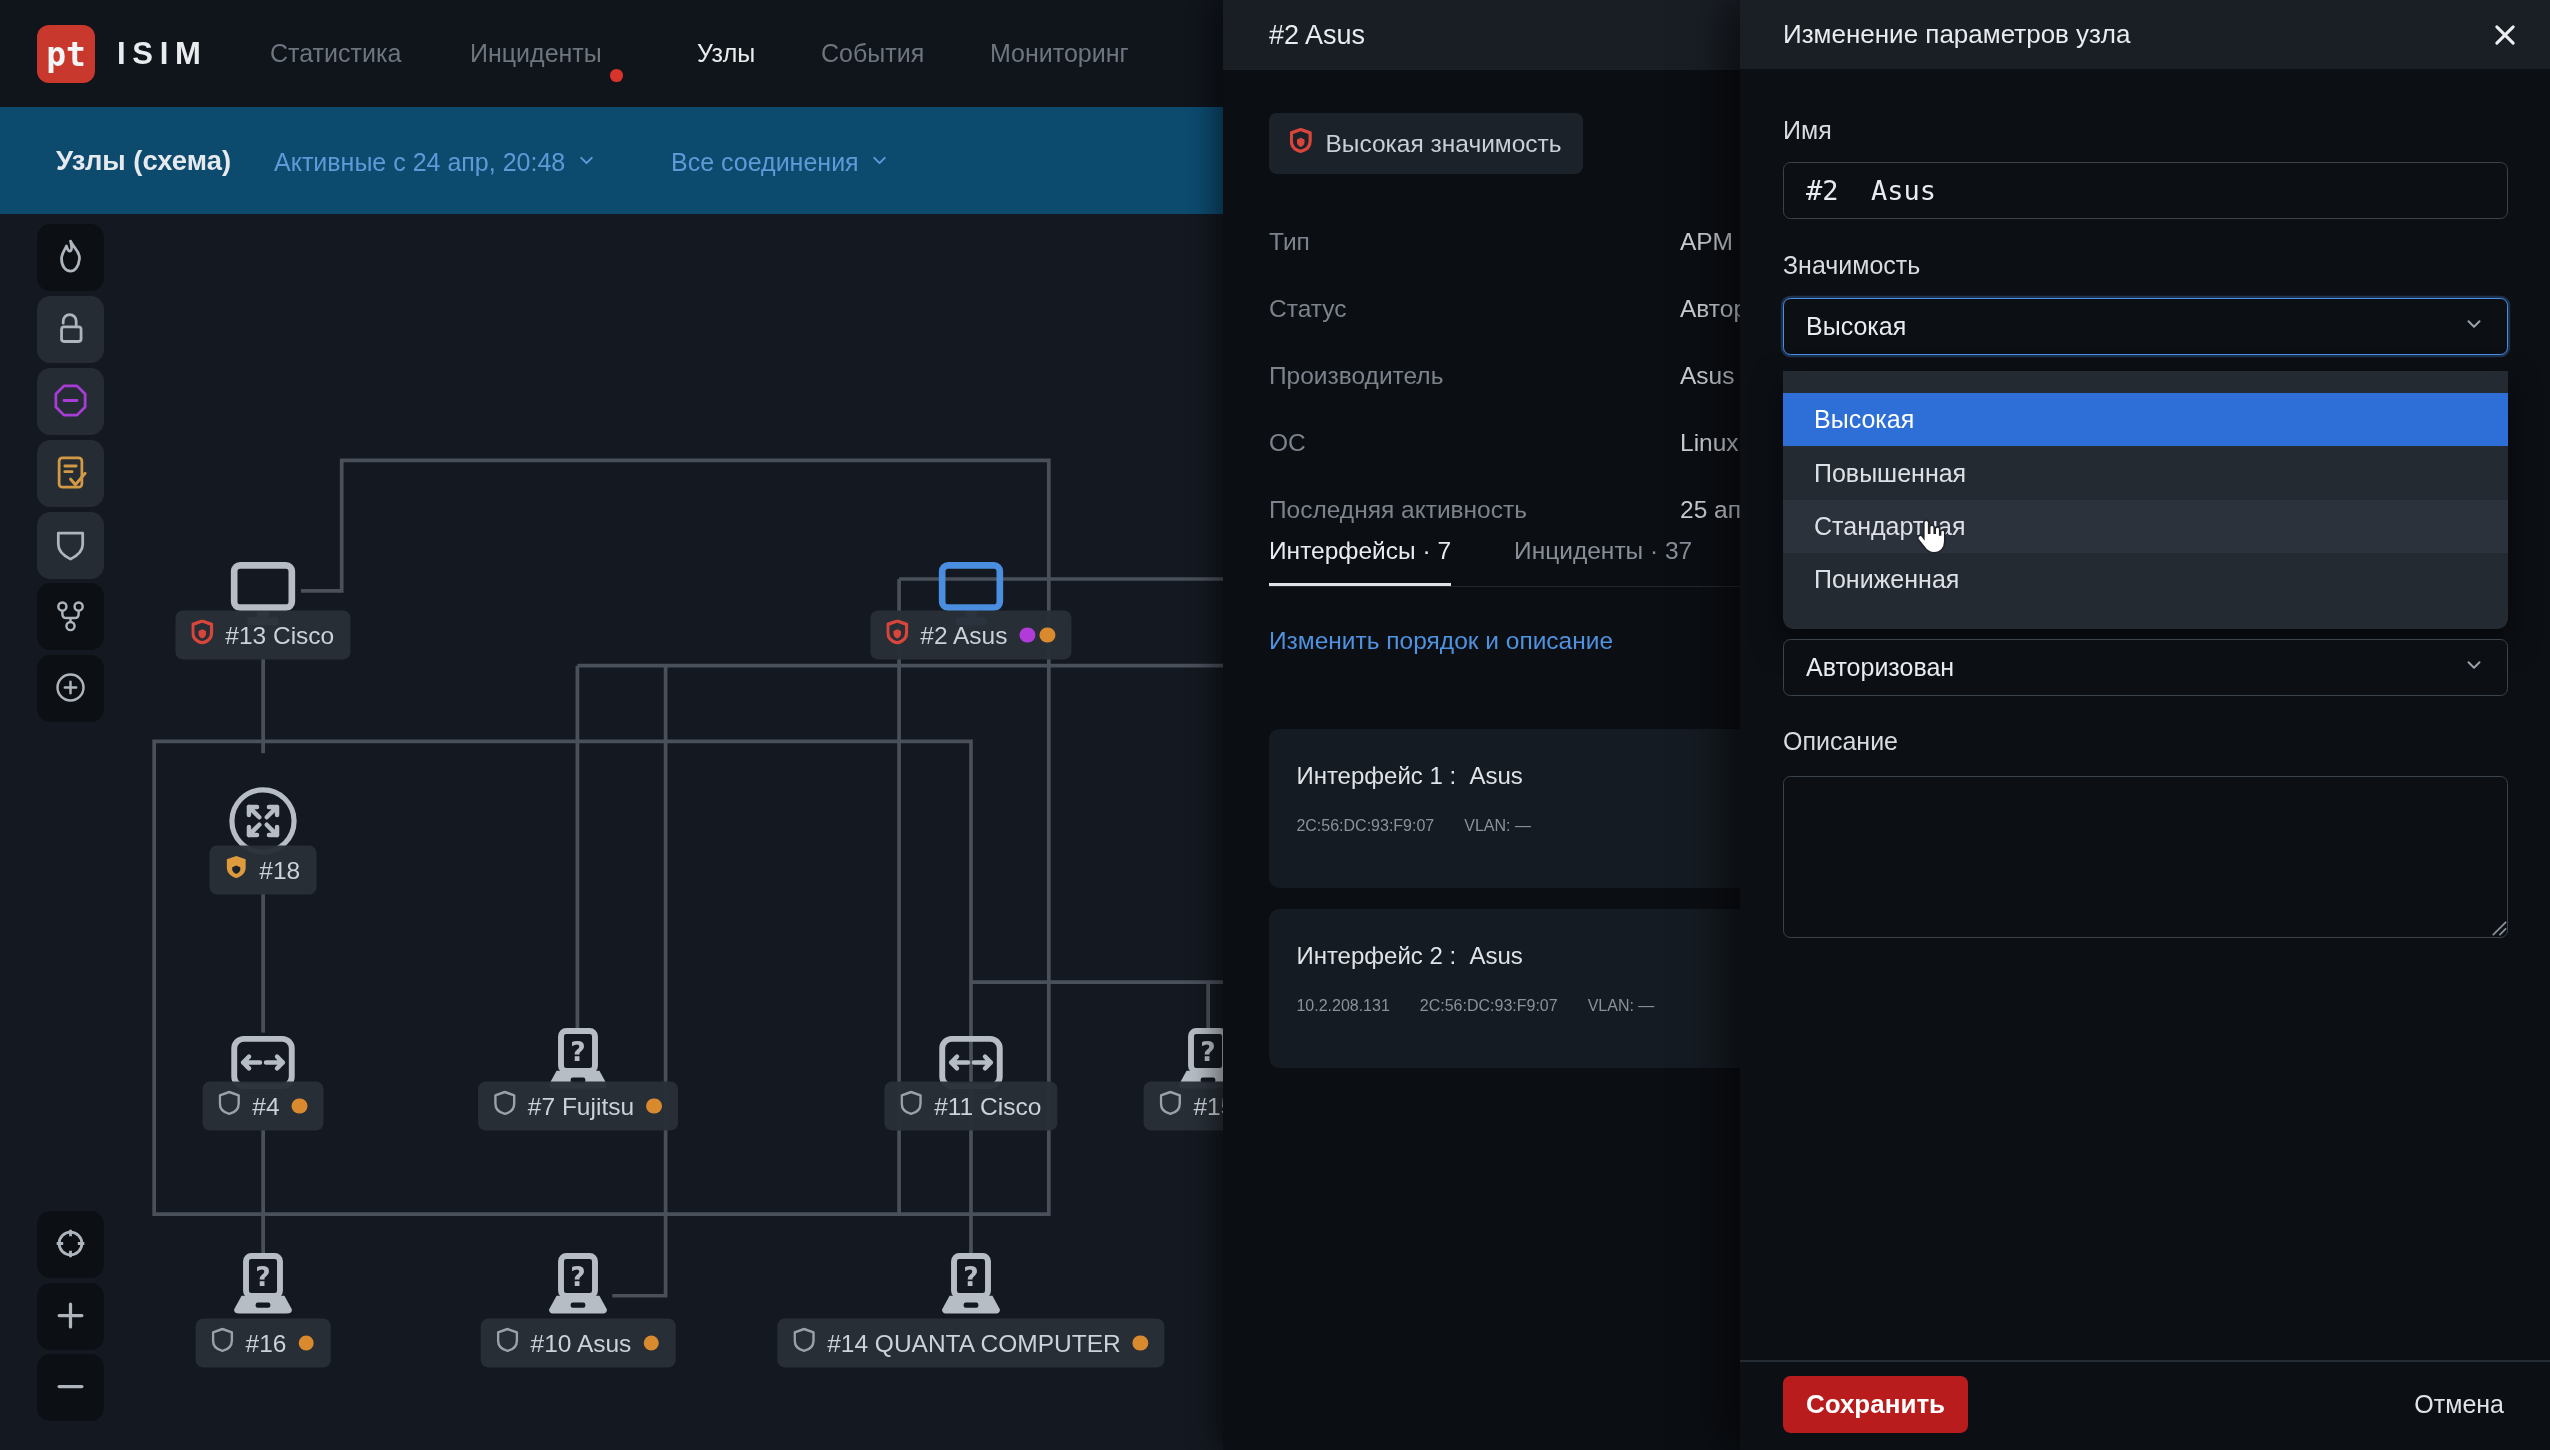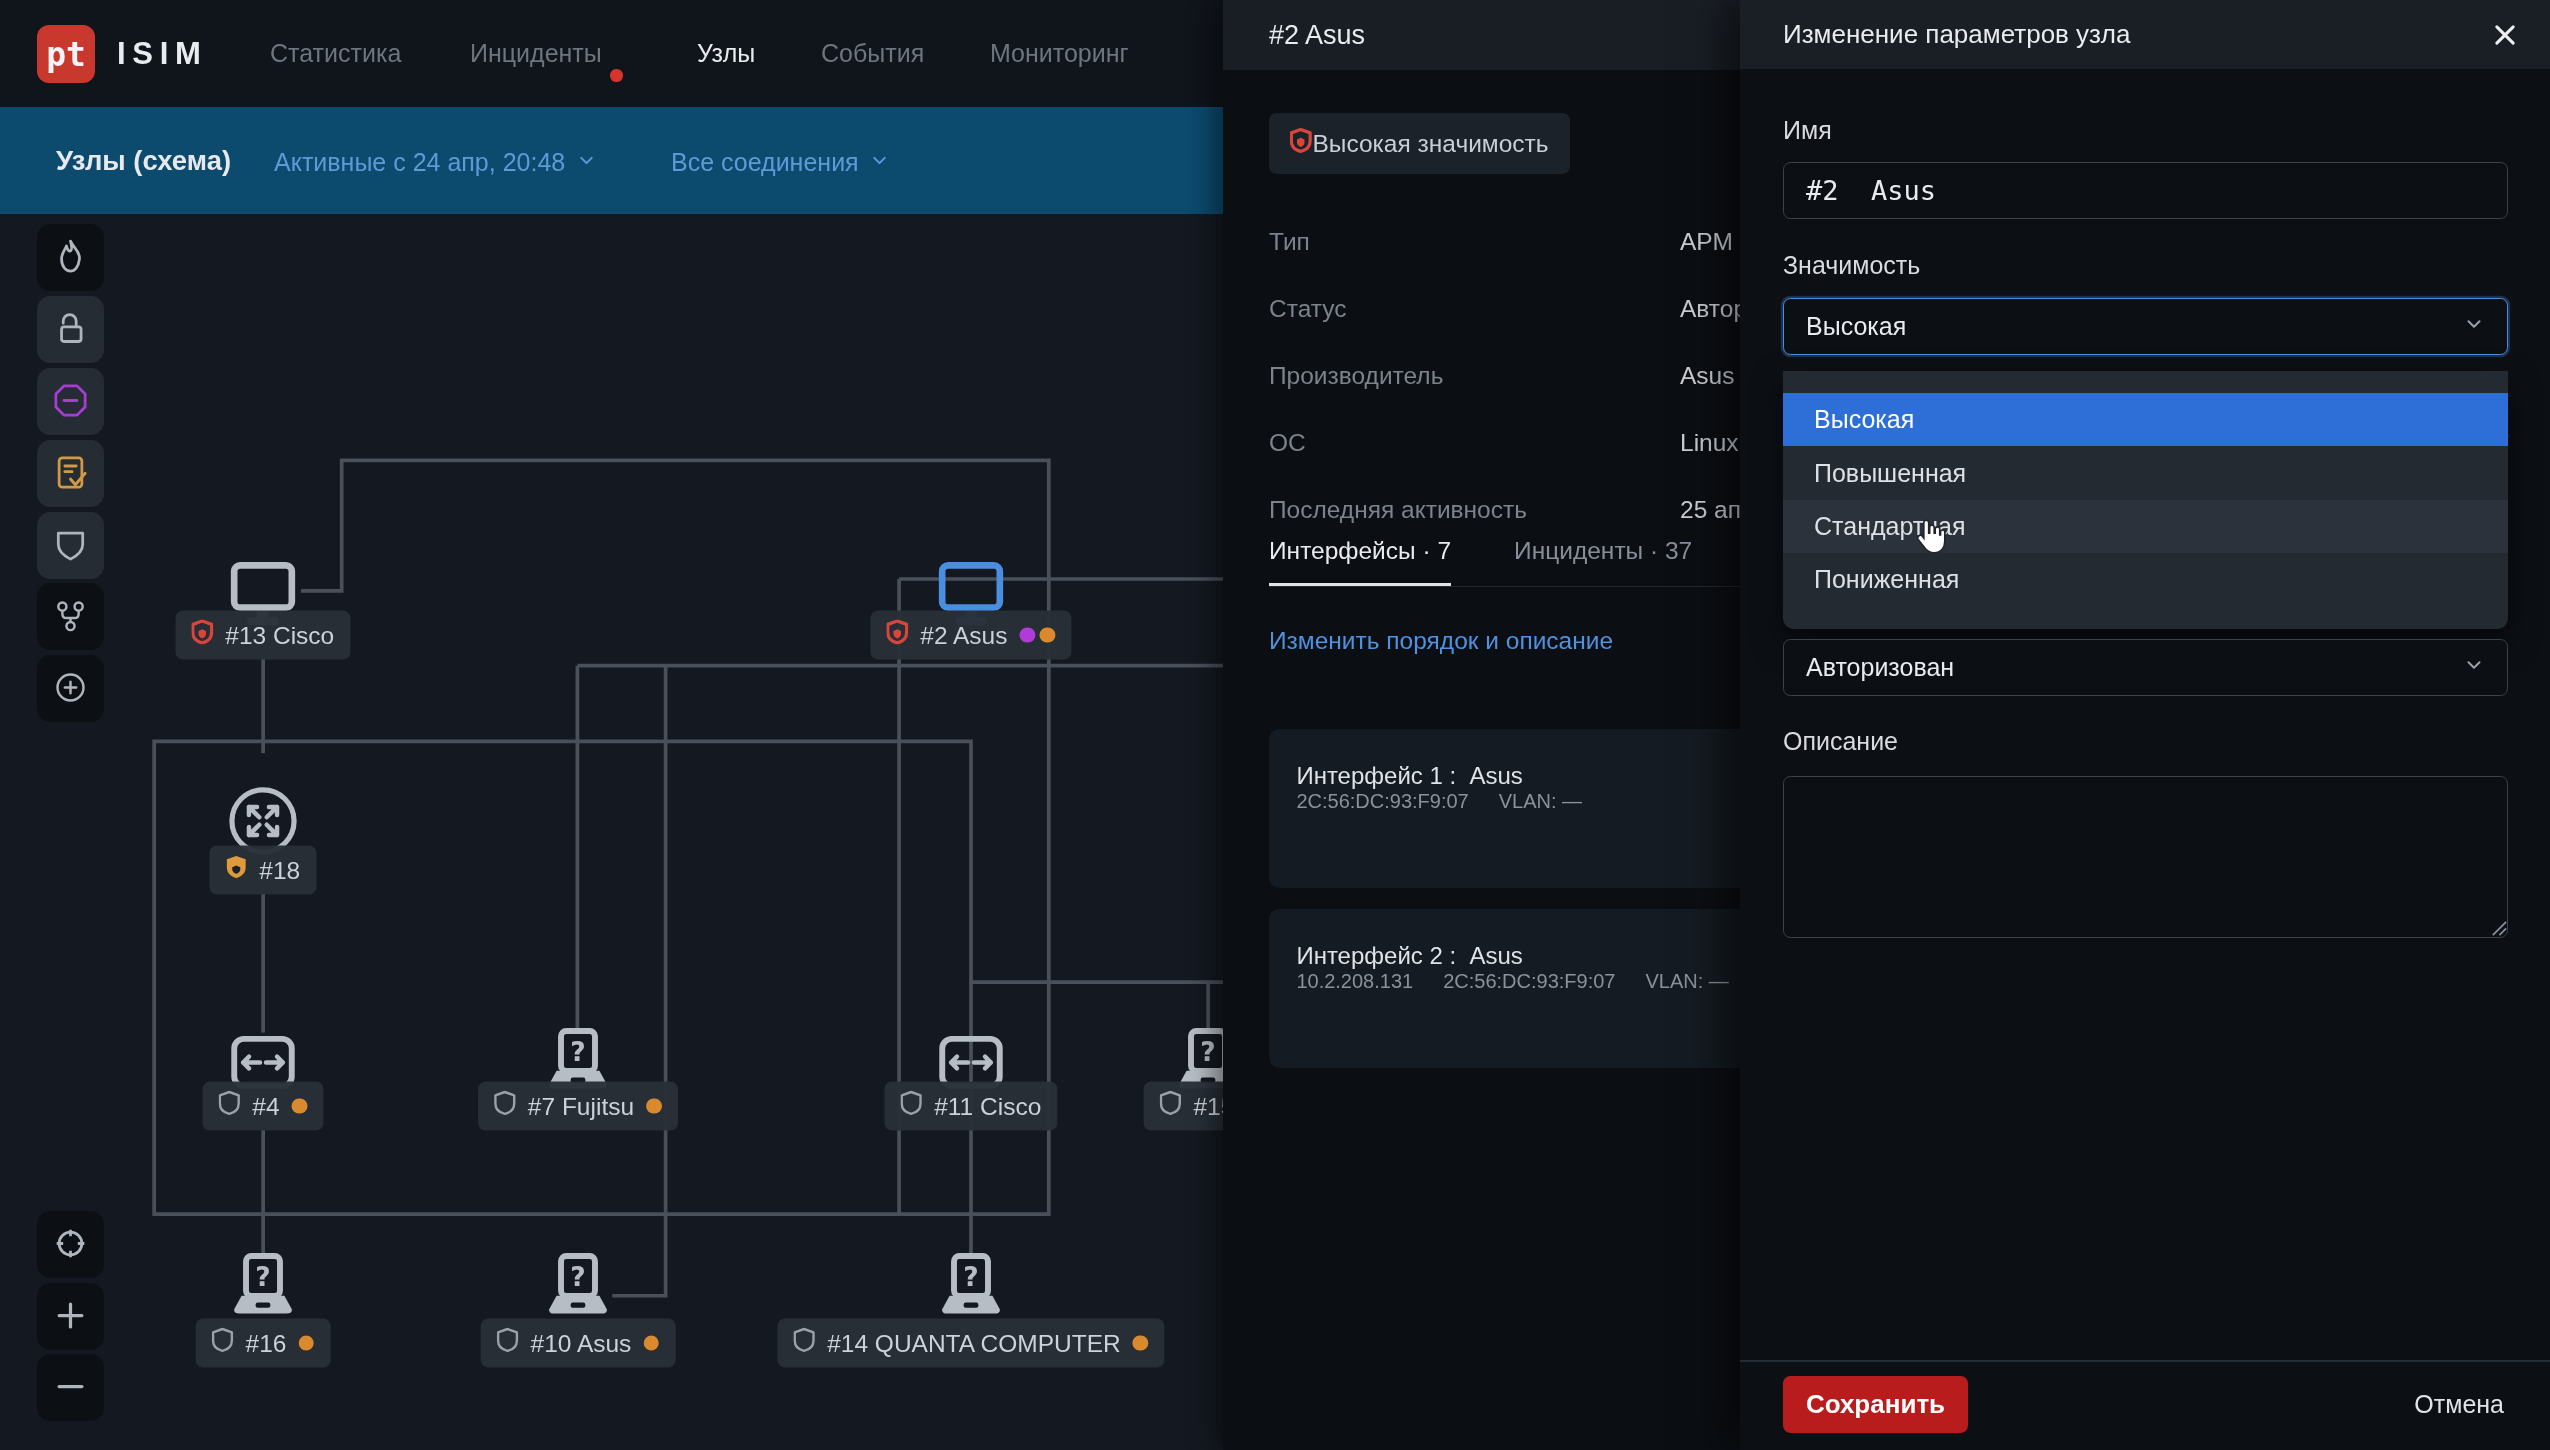--- a/index.html
+++ b/index.html
@@ -35,33 +35,33 @@
 
   
   .tbtn{position:absolute;left:37px;width:67px;height:67px;border-radius:13.3px;border:none;cursor:pointer;
         display:flex;align-items:center;justify-content:center;background:#0c1015;z-index:7;padding:0}
   .tbtn.lit{background:#262c34}
   
   .details{position:absolute;left:1223px;top:0;width:517px;height:1450px;background:#0b0e13;z-index:10;
            overflow:hidden;box-shadow:-9px 0 25px rgba(0,0,0,.45)}
   .d-header{position:absolute;left:0;top:0;width:100%;height:70px;background:#191e25;display:flex;align-items:center}
   .d-title{margin-left:46px;font-size:27px;color:#e9ecef}
-  .badge{position:absolute;left:46px;top:113px;height:61px;display:inline-flex;align-items:center;gap:1px;
+  .badge{position:absolute;left:46px;top:113px;height:61px;display:inline-flex;align-items:center;gap:14px;
          padding:0 21px;background:#1c222a;border-radius:7.4px;font-size:24.5px;color:#c9cfd6;white-space:nowrap}
   .drows{position:absolute;left:46px;top:189px;width:741px}
   .drow{height:67px;display:flex;align-items:flex-end;white-space:nowrap}
   .dlabel{width:411px;flex:0 0 auto;color:#7c838d;font-size:24.5px}
   .dvalue{color:#c9ced5;font-size:24.5px}
   .tabs{position:absolute;left:46px;top:523px;width:890px;height:64px;display:flex;gap:63px;border-bottom:1.5px solid #232931}
   .tab{font-size:24.5px;color:#878e98;padding-bottom:18px;align-self:flex-end;cursor:pointer;white-space:nowrap;border-bottom:3px solid transparent}
   .tab.active{color:#e9ecef;border-bottom-color:#dfe3e7}
   .d-link{position:absolute;left:46px;top:627px;font-size:24.5px;color:#4f93e0;cursor:pointer;white-space:nowrap}
   .iface-card{position:absolute;left:46px;width:519px;height:159px;background:#151b22;border-radius:10.4px;padding:33px 0 0 27.4px;cursor:pointer}
   .iface-title{font-size:24px;color:#dfe3e7;white-space:pre}
-  .iface-sub{font-size:20px;color:#8a919b;white-space:nowrap}
+  .iface-sub{margin-top:27px;font-size:16px;color:#8a919b;white-space:nowrap}
   .iface-sub span{margin-right:30px}
 
   
   .modal{position:absolute;left:1740px;top:0;width:810px;height:1450px;background:#0c0f14;z-index:20;
          box-shadow:-15px 0 41px rgba(0,0,0,.55)}
   .m-header{position:absolute;left:0;top:0;width:100%;height:69px;background:#1a1f26;display:flex;align-items:center}
   .m-title{margin-left:43px;font-size:26px;color:#e9ecef}
   .m-close{position:absolute;right:27px;top:16.3px;width:37px;height:37px;background:none;border:none;cursor:pointer;
            display:flex;align-items:center;justify-content:center;color:#eceff2}
   .f-label{position:absolute;left:43px;font-size:25px;color:#d7dce1}

